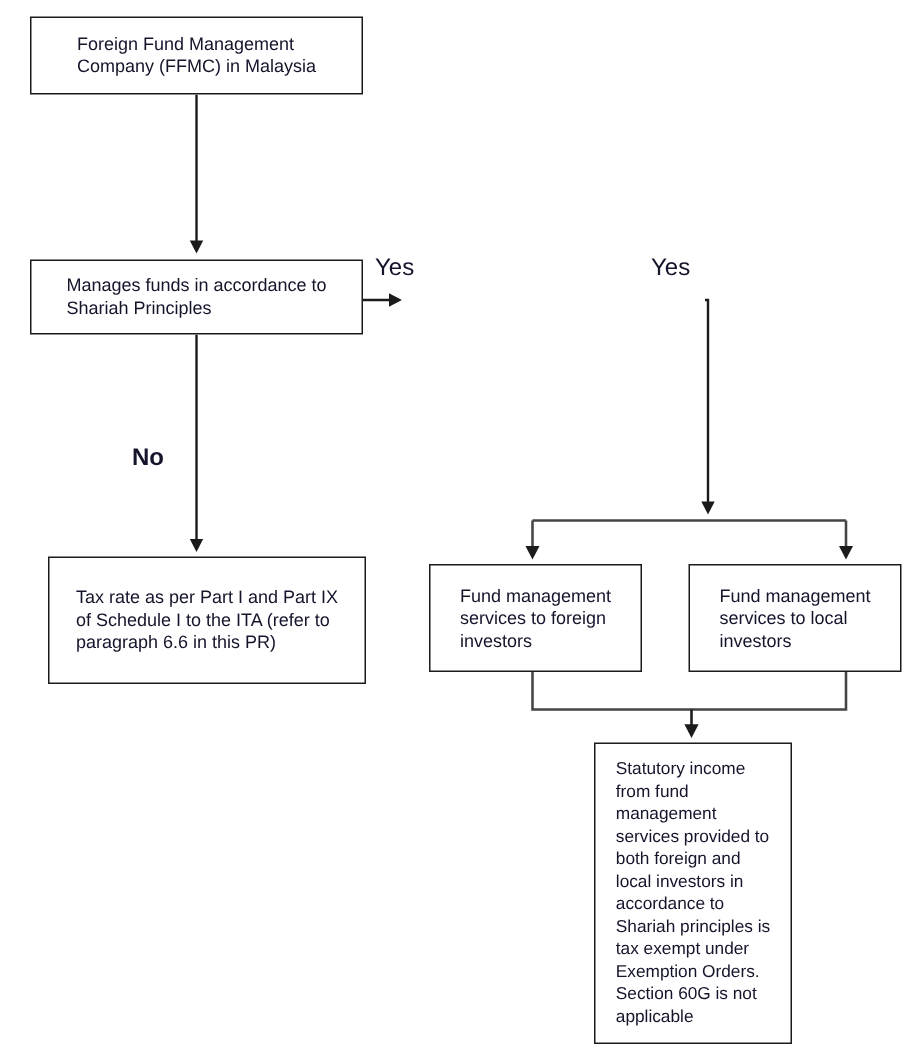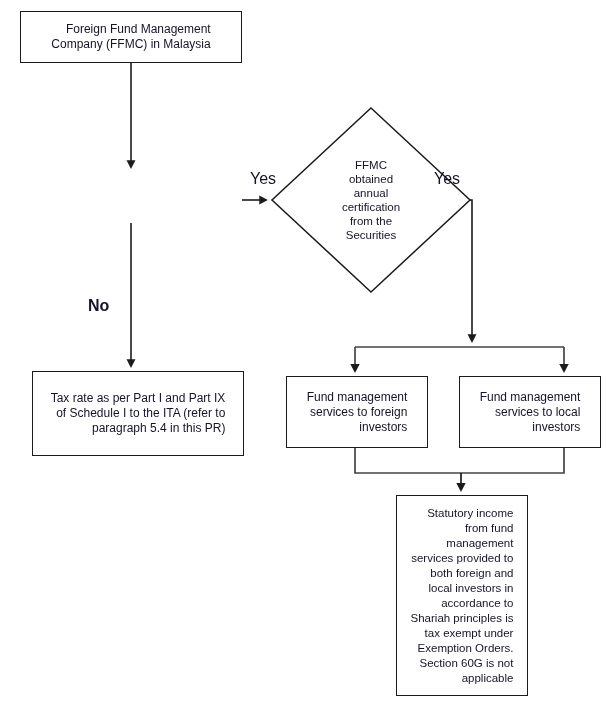--- a/index.html
+++ b/index.html
@@ -16,21 +16,21 @@
     overflow: hidden;
   }
   .node {
     position: absolute;
     box-sizing: border-box;
     border: 1.4px solid #1b1b1b;
     background: #ffffff;
     display: flex;
     align-items: center;
     justify-content: center;
-    text-align: right;
+    text-align: left;
     color: #14142b;
     font-size: 12px;
     line-height: 15px;
     padding: 3px 6px;
     white-space: pre-line;
   }
   .diamond-wrap {
     position: absolute;
   }
   .diamond-wrap svg {
@@ -94,36 +94,27 @@
     <line x1="355" y1="347" x2="355" y2="371" stroke="#444444" stroke-width="1.7" marker-end="url(#arrow)"></line>
     <line x1="564" y1="347" x2="564" y2="371" stroke="#444444" stroke-width="1.7" marker-end="url(#arrow)"></line>
 
     <polyline points="355,448 355,473 564,473 564,448" fill="none" stroke="#444444" stroke-width="1.7"></polyline>
     <line x1="461" y1="473" x2="461" y2="490" stroke="#1b1b1b" stroke-width="1.7" marker-end="url(#arrow)"></line>
   </svg>
 
   <div class="node" style="left:20px; top:11px; width:222px; height:52px;">Foreign Fund Management
 Company (FFMC) in Malaysia</div>
 
+  <div class="node" style="left:20px; top:173px; width:222px; height:50px;">Manages funds in accordance to
+Shariah Principles</div>
 
-  <div class="diamond-wrap" style="left:272px; top:108px; width:198px; height:184px;">
-    <svg width="198" height="184" viewBox="0 0 198 184" xmlns="http://www.w3.org/2000/svg">
-      <polygon points="99,0 198,92 99,184 0,92" fill="#ffffff" stroke="#1b1b1b" stroke-width="1.5"></polygon>
-    </svg>
-    <div class="diamond-label">FFMC
-obtained
-annual
-certification
-from the
-Securities</div>
-  </div>
 
   <div class="node" style="left:32px; top:371px; width:212px; height:85px;">Tax rate as per Part I and Part IX
 of Schedule I to the ITA (refer to
-paragraph 5.4 in this PR)</div>
+paragraph 6.6 in this PR)</div>
 
   <div class="node" style="left:286px; top:376px; width:142px; height:72px;">Fund management
 services to foreign
 investors</div>
 
   <div class="node" style="left:459px; top:376px; width:142px; height:72px;">Fund management
 services to local
 investors</div>
 
   <div class="node" style="left:396px; top:495px; width:132px; height:201px; font-size:11.5px; line-height:15px;">Statutory income

